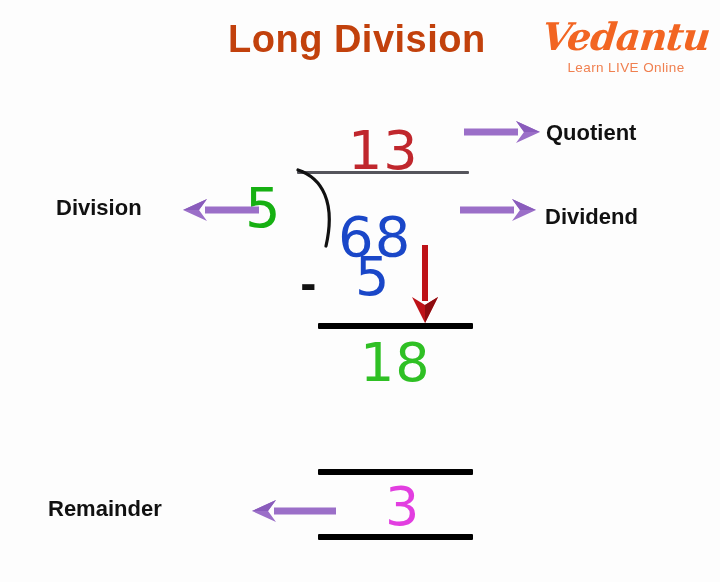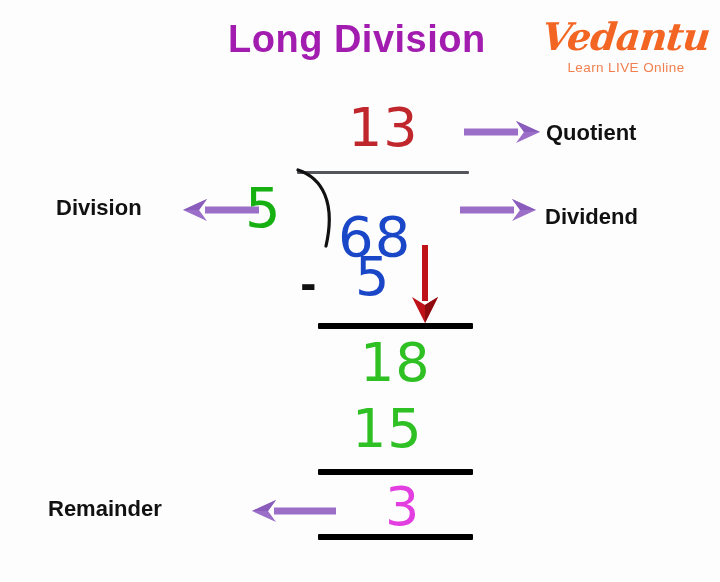--- a/index.html
+++ b/index.html
@@ -20,21 +20,21 @@
     background: #fdfdfd;
   }
 
   
   .title {
     position: absolute;
     left: 228px;
     top: 18px;
     font-size: 38px;
     font-weight: 700;
-    color: #a21caf;
+    color: #c2410c;
     letter-spacing: 0.5px;
     white-space: nowrap;
   }
 
   
   .logo-wrap {
     position: absolute;
     left: 540px;
     top: 18px;
     width: 172px;
@@ -127,21 +127,21 @@
 
 <div id="canvas">
 
   <div class="title">Long Division</div>
 
   <div class="logo-wrap">
     <span class="logo-word">Vedantu</span>
     <span class="logo-tag">Learn LIVE Online</span>
   </div>
 
-  <div class="num quotient" style="left:348px; top:101px;">13</div>
+  <div class="num quotient" style="left:348px; top:124px;">13</div>
 
   <div class="arrow" style="left:462px; top:119px;">
     <svg width="80" height="26" viewBox="0 0 80 26">
       <line x1="2" y1="13" x2="56" y2="13" stroke="#9B6FC8" stroke-width="7" stroke-linecap="butt"></line>
       <path d="M54 2 L78 13 L54 24 L62 13 Z" fill="#9B6FC8"></path>
       <path d="M54 2 L78 13 L62 13 Z" fill="#8A5CBC"></path>
     </svg>
   </div>
 
   <div class="label" style="left:546px; top:122px;">Quotient</div>
@@ -187,21 +187,20 @@
       <line x1="17" y1="2" x2="17" y2="58" stroke="#BE1218" stroke-width="6" stroke-linecap="butt"></line>
       <path d="M4 54 L17 80 L30 54 L17 62 Z" fill="#BE1218"></path>
       <path d="M17 80 L30 54 L17 62 Z" fill="#8E0C10"></path>
     </svg>
   </div>
 
   <div class="rule" style="left:318px; top:323px; width:155px;"></div>
 
   <div class="num partial" style="left:360px; top:336px;">18</div>
 
-  <div class="num partial" style="left:352px; top:402px;">15</div>
 
   <div class="rule" style="left:318px; top:469px; width:155px;"></div>
 
   <div class="num remainder" style="left:385px; top:480px;">3</div>
 
   <div class="arrow" style="left:252px; top:498px;">
     <svg width="86" height="26" viewBox="0 0 86 26">
       <line x1="22" y1="13" x2="84" y2="13" stroke="#9B6FC8" stroke-width="7" stroke-linecap="butt"></line>
       <path d="M24 2 L0 13 L24 24 L16 13 Z" fill="#9B6FC8"></path>
       <path d="M24 2 L0 13 L16 13 Z" fill="#8A5CBC"></path>

